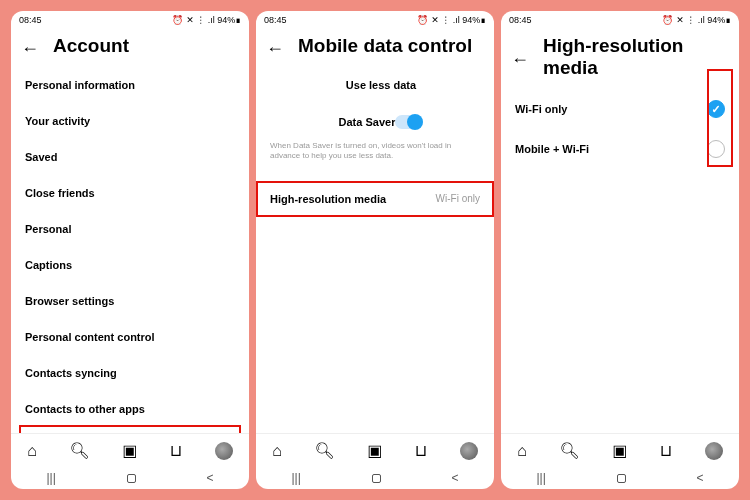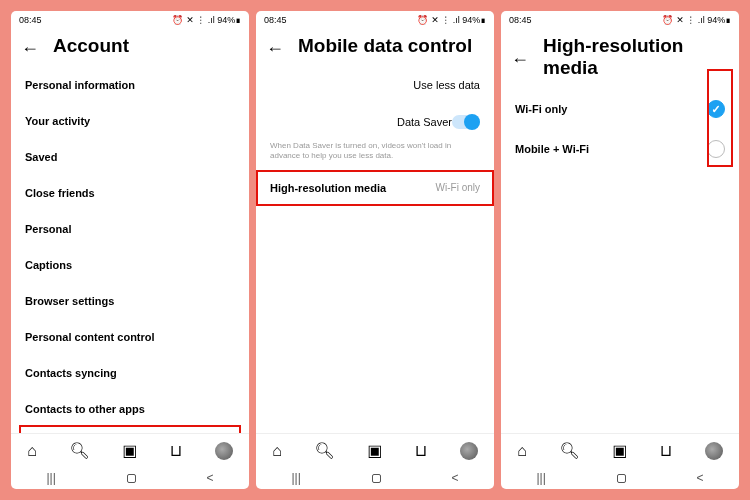--- a/index.html
+++ b/index.html
@@ -13,21 +13,21 @@
     font-family: -apple-system, Helvetica, Arial, sans-serif;
     color: #000;
   }
   .phone {
     width: 238px;
     height: 478px;
     background: #fff;
     display: flex;
     flex-direction: column;
     position: relative;
-    border-radius: 5px;
+    border-radius: 12px;
     overflow: hidden;
   }
   .statusbar {
     height: 18px;
     display: flex;
     justify-content: space-between;
     align-items: center;
     padding: 0 8px;
     font-size: 9px;
     font-weight: 500;
@@ -49,28 +49,28 @@
   }
   .highlight {
     border: 2px solid #e4120a;
     margin: -2px -6px;
     padding: 10px 4px;
   }
   .caption-text {
     font-size: 8px;
     color: #9a9a9a;
     line-height: 1.3;
-    padding-bottom: 8px;
+    padding-bottom: 19px;
   }
   .row {
     display:flex;
-    justify-content:flex-end;
+    justify-content:center;
     align-items:center;
     font-size: 11px;
-    font-weight: 400;
+    font-weight: 700;
     padding: 12px 0;
     margin-left: 12px;
   }
   .toggle {
     width: 28px; height:14px; border-radius:8px; background:#cde6fb;
     position:relative;
   }
   .toggle::after{
     content:""; position:absolute; right:0; top:-1px; width:16px;height:16px;
     background:#1da1f2;border-radius:50%;

